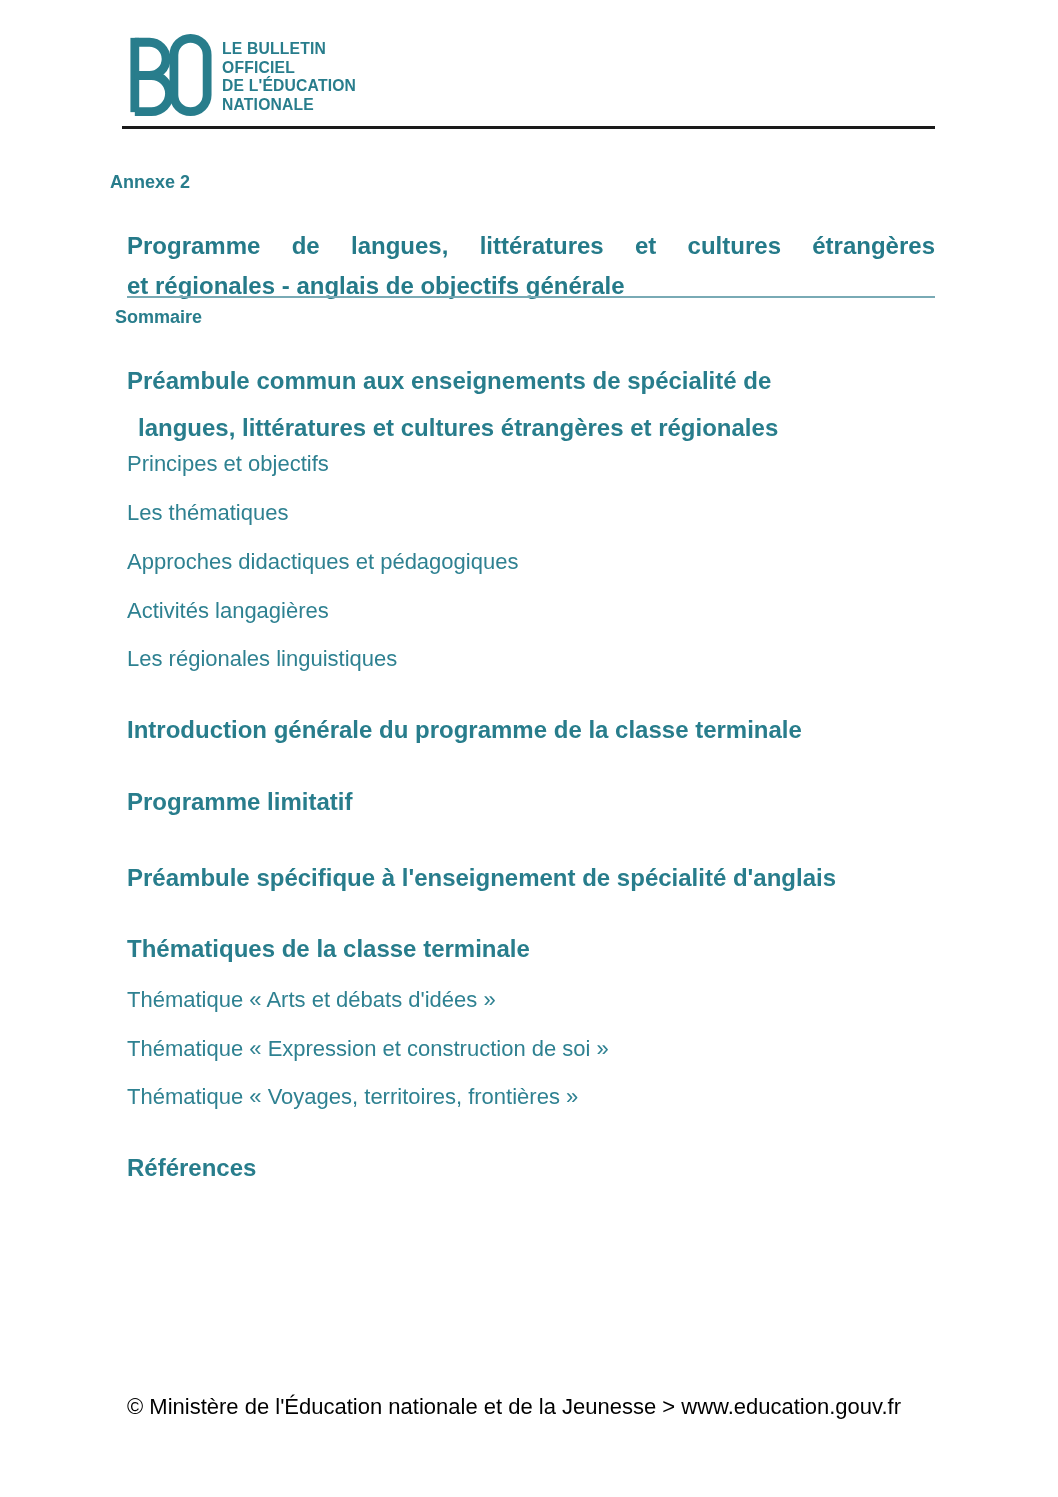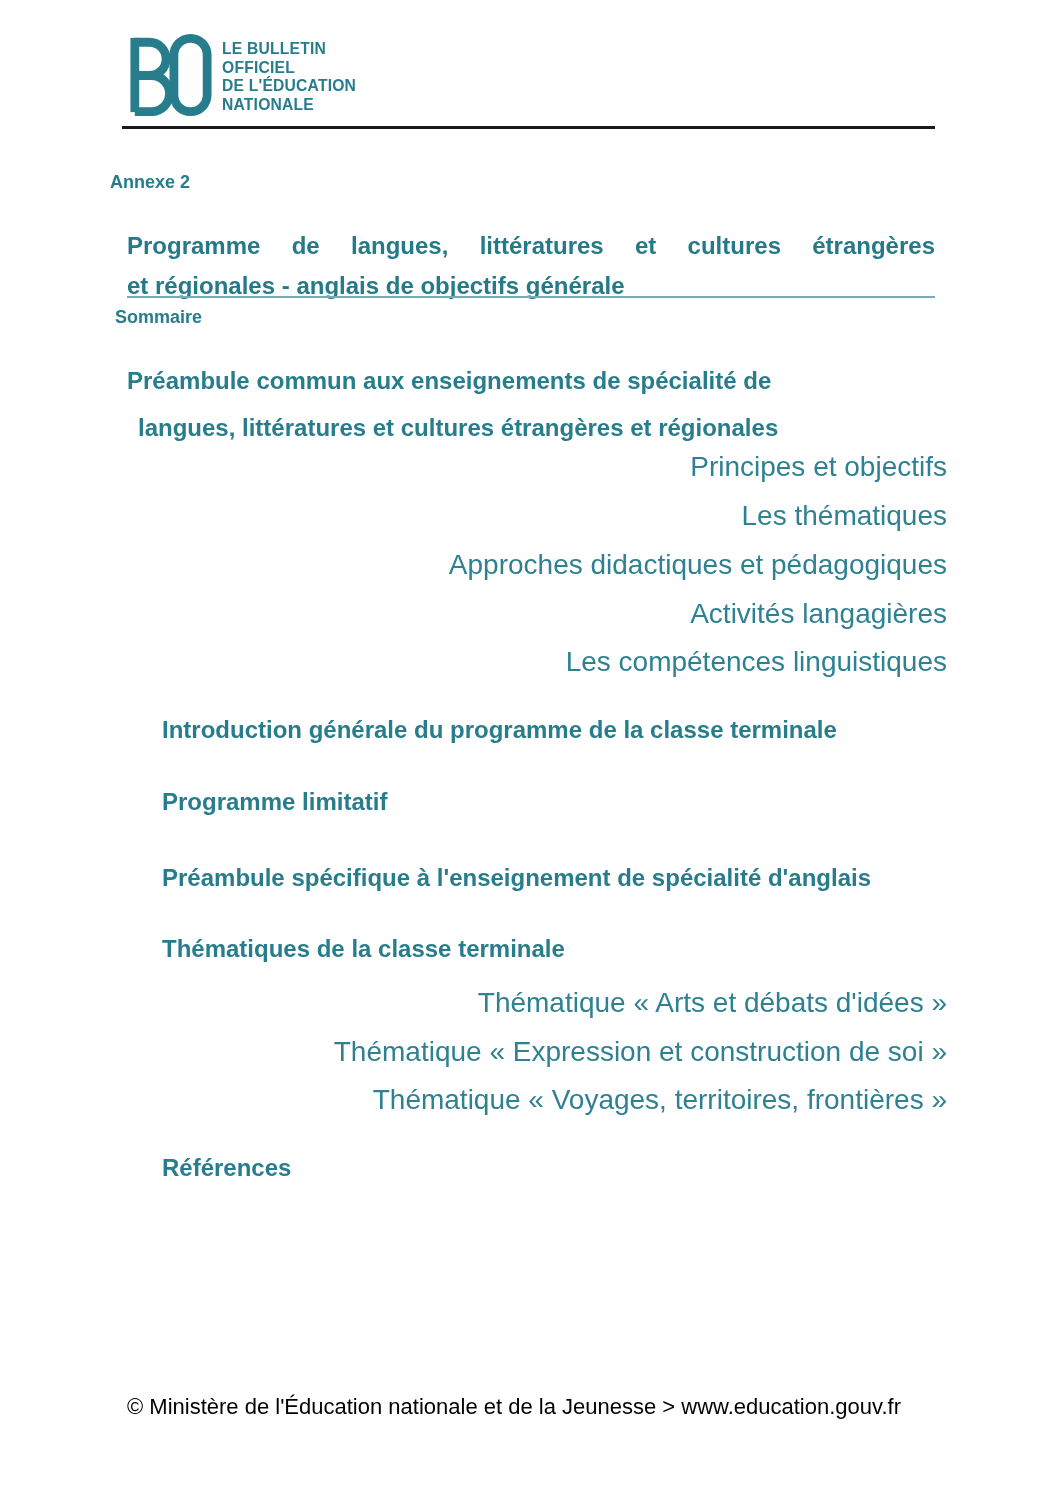--- a/index.html
+++ b/index.html
@@ -77,41 +77,39 @@
 
   
   .toc-h {
     left: 127px;
     width: 820px;
     color: #287d8c;
     font-size: 24px; font-weight: 700;
     line-height: 1;
     text-decoration: none;
     cursor: pointer;
-    margin-left: 35px;
   }
   .toc-h2lines {
     left: 127px;
     width: 820px;
     color: #287d8c;
     font-size: 24px; font-weight: 700;
     line-height: 47px;
     text-decoration: none;
     cursor: pointer;
   }
   .toc-h2lines .l2 { display: block; padding-left: 11px; }
   .toc-item {
     left: 127px;
     width: 820px;
     color: #2e8191;
-    font-size: 28px; font-weight: 400;
+    font-size: 22px; font-weight: 400;
     line-height: 1;
     text-decoration: none;
     cursor: pointer;
-    text-align: right;
   }
 
   
   .footer {
     top: 1394px; left: 127px;
     color: #000000;
     font-size: 22px;
     line-height: 1.2;
   }
 </style>
@@ -150,21 +148,21 @@
   <nav>
     <a class="abs toc-h2lines" style="top:357px">
       <span class="l1">Préambule commun aux enseignements de spécialité de</span>
       <span class="l2">langues, littératures et cultures étrangères et régionales</span>
     </a>
 
     <a class="abs toc-item" style="top:453px">Principes et objectifs</a>
     <a class="abs toc-item" style="top:502px">Les thématiques</a>
     <a class="abs toc-item" style="top:551px">Approches didactiques et pédagogiques</a>
     <a class="abs toc-item" style="top:600px">Activités langagières</a>
-    <a class="abs toc-item" style="top:648px">Les compétences linguistiques</a>
+    <a class="abs toc-item" style="top:648px">Les régionales linguistiques</a>
 
     <a class="abs toc-h" style="top:718px">Introduction générale du programme de la classe terminale</a>
     <a class="abs toc-h" style="top:790px">Programme limitatif</a>
     <a class="abs toc-h" style="top:866px">Préambule spécifique à l'enseignement de spécialité d'anglais</a>
     <a class="abs toc-h" style="top:937px">Thématiques de la classe terminale</a>
 
     <a class="abs toc-item" style="top:989px">Thématique « Arts et débats d'idées »</a>
     <a class="abs toc-item" style="top:1038px">Thématique « Expression et construction de soi »</a>
     <a class="abs toc-item" style="top:1086px">Thématique « Voyages, territoires, frontières »</a>
 

